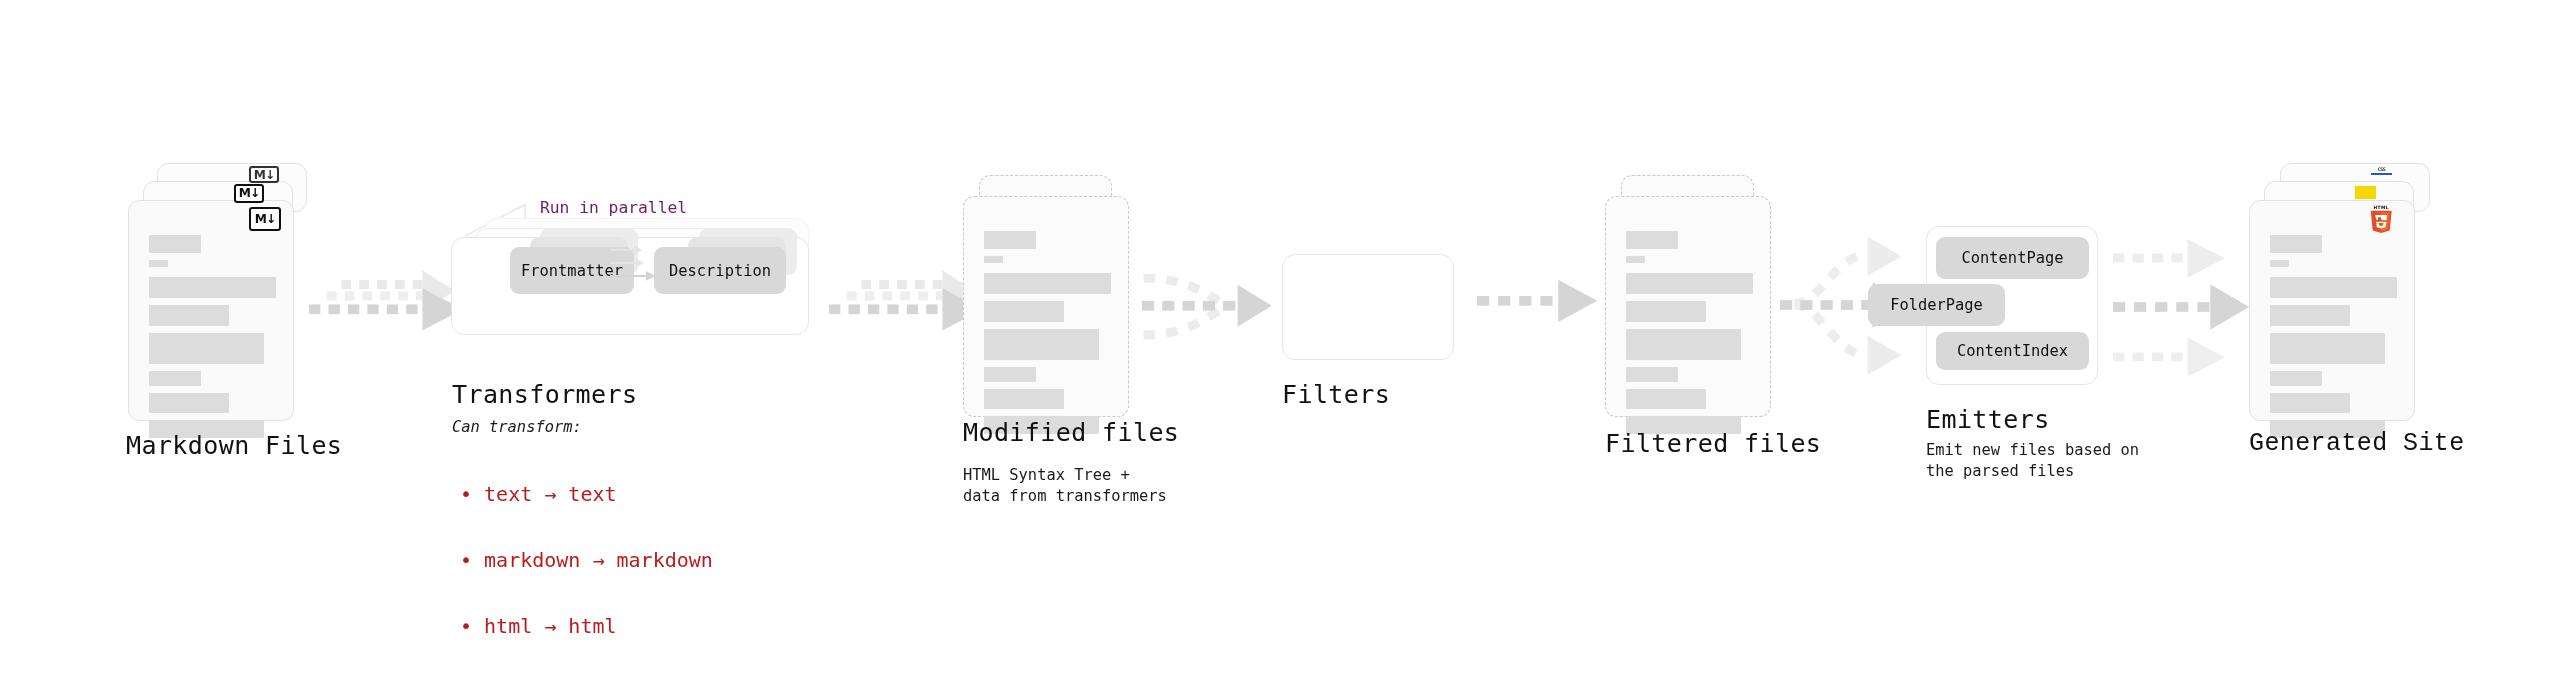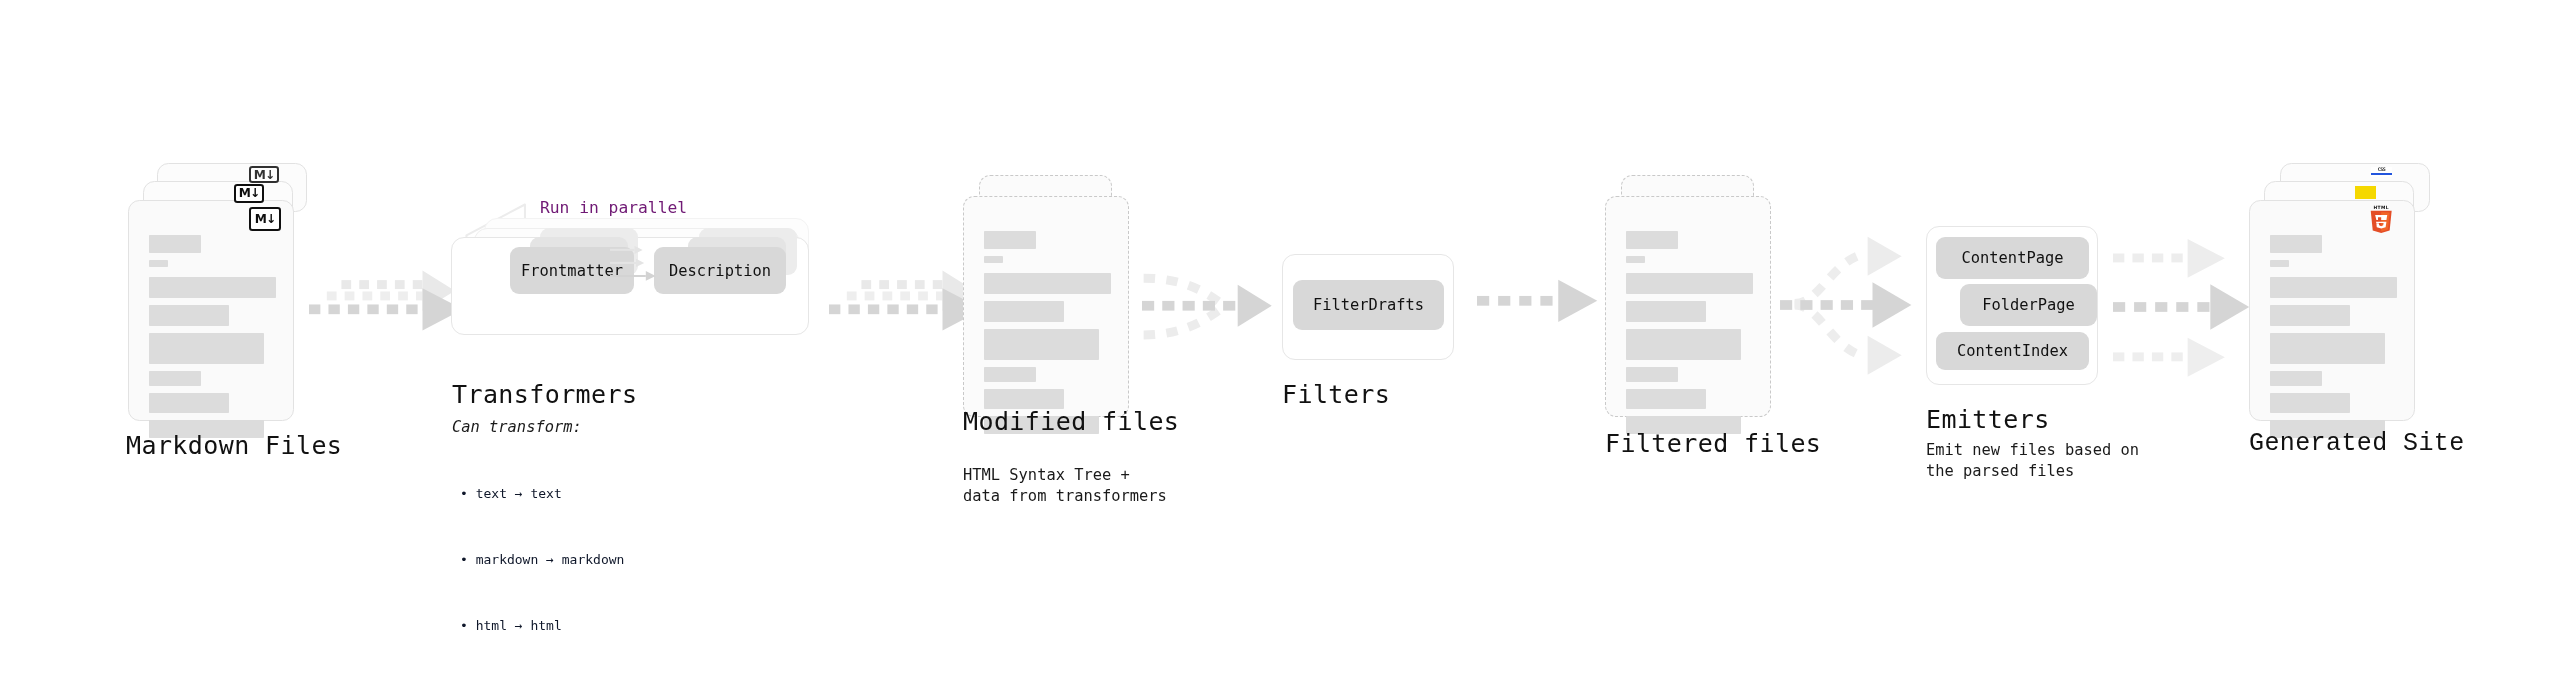--- a/index.html
+++ b/index.html
@@ -50,21 +50,21 @@
     color:#111;font-size:15.4px;letter-spacing:0px;white-space:nowrap;
     box-sizing:border-box;
   }
   .pill.g2{background:#e4e4e4;color:transparent;}
   .pill.g3{background:#ececec;color:transparent;}
 
   
   .title{position:absolute;color:#111;font-size:25px;letter-spacing:0.4px;white-space:nowrap;}
   .sub{position:absolute;color:#1a1a1a;font-size:15.4px;line-height:21px;white-space:pre;}
   .ghostlabel{position:absolute;color:#701a75;font-size:16.3px;white-space:nowrap;}
-  .blist{position:absolute;color:#0f172a;font-size:13px;line-height:22px;white-space:pre;}
+  .blist{position:absolute;color:#b91c1c;font-size:20px;line-height:22px;white-space:pre;}
 
   svg{display:block;overflow:visible;}
 </style>
 </head>
 <body>
 
 <div id="stage">
 
   <div class="stack" style="left:128px;top:163px;width:179px;height:260px;">
 
@@ -206,41 +206,40 @@
         <div class="bar" style="width:127px;height:21px;"></div>
         <div class="bar" style="width:80px;height:21px;"></div>
         <div class="bar" style="width:115px;height:31px;"></div>
         <div class="bar" style="width:52px;height:14.6px;"></div>
         <div class="bar" style="width:80px;height:19.5px;"></div>
         <div class="bar" style="width:115px;height:18px;"></div>
       </div>
     </div>
   </div>
 
-  <div class="title" style="left:963px;top:407px;">Modified files</div>
+  <div class="title" style="left:963px;top:418px;">Modified files</div>
   <div class="sub" style="left:963px;top:465px;">HTML Syntax Tree +
 data from transformers</div>
 
   <svg class="abs" style="left:1142px;top:260px;" width="146" height="98" viewBox="0 0 180 120">
     <g stroke="#ececec" stroke-width="11" fill="none" stroke-dasharray="14 14" stroke-linecap="butt">
       <path d="M2,22 C50,22 78,38 100,55"></path>
       <path d="M2,92 C50,92 78,74 100,58"></path>
     </g>
     <g fill="#d5d5d5">
       <rect x="0" y="50" width="15" height="12"></rect>
         <rect x="25" y="50" width="15" height="12"></rect>
       <rect x="50" y="50" width="15" height="12"></rect>
         <rect x="75" y="50" width="15" height="12"></rect>
       <rect x="100" y="50" width="15" height="12"></rect>
       <polygon points="118,30 160,56 118,82"></polygon>
     </g>
   </svg>
 
   <div class="pbox" style="left:1282px;top:254px;width:172px;height:106px;"></div>
-  <div class="pill" style="left:1293px;top:280px;width:151px;height:50px;">FilterDrafts</div>
 
   <div class="title" style="left:1282px;top:380px;">Filters</div>
 
   <svg class="abs" style="left:1477px;top:286px;" width="130" height="41" viewBox="0 0 160 50">
     <g fill="#d5d5d5">
       <rect x="0" y="12" width="15" height="12"></rect>
         <rect x="26" y="12" width="15" height="12"></rect>
       <rect x="52" y="12" width="15" height="12"></rect>
         <rect x="78" y="12" width="15" height="12"></rect>
       <polygon points="100,-8 148,18 100,44"></polygon>
@@ -279,21 +278,21 @@
       <polygon points="114,62 162,90 114,118"></polygon>
     </g>
     <g fill="#ececec">
       <polygon points="108,6 150,30 108,54"></polygon>
       <polygon points="108,128 150,152 108,176"></polygon>
     </g>
   </svg>
 
   <div class="pbox" style="left:1926px;top:226px;width:172px;height:159px;"></div>
   <div class="pill" style="left:1936px;top:237px;width:153px;height:42px;">ContentPage</div>
-  <div class="pill" style="left:1960px;top:284px;width:137px;height:42px;">FolderPage</div>
+  <div class="pill" style="left:1868px;top:284px;width:137px;height:42px;">FolderPage</div>
   <div class="pill" style="left:1936px;top:332px;width:153px;height:38px;">ContentIndex</div>
 
   <div class="title" style="left:1926px;top:405px;">Emitters</div>
   <div class="sub" style="left:1926px;top:440px;">Emit new files based on
 the parsed files</div>
 
   <svg class="abs" style="left:2113px;top:234px;" width="150" height="146" viewBox="0 0 185 180">
     <g fill="#ededed">
       <rect x="0" y="24" width="14" height="11"></rect>
         <rect x="24" y="24" width="14" height="11"></rect>

